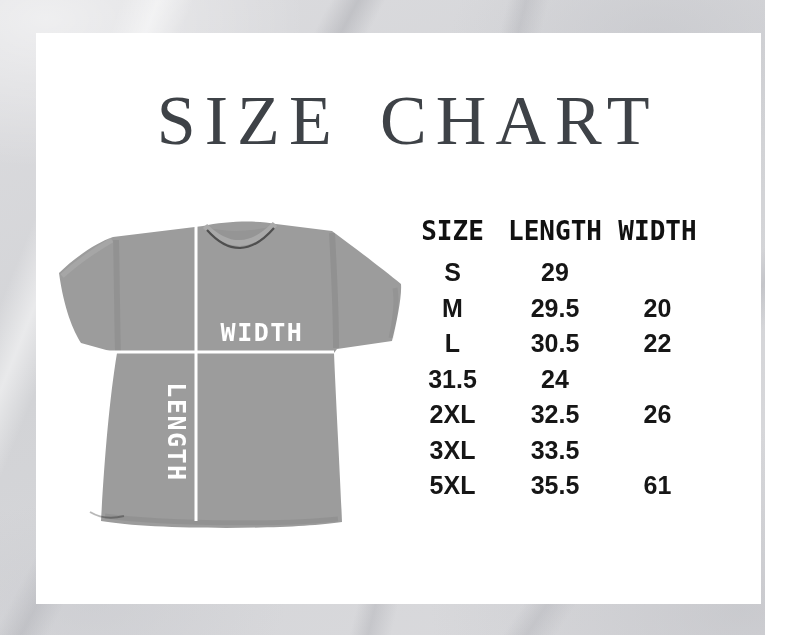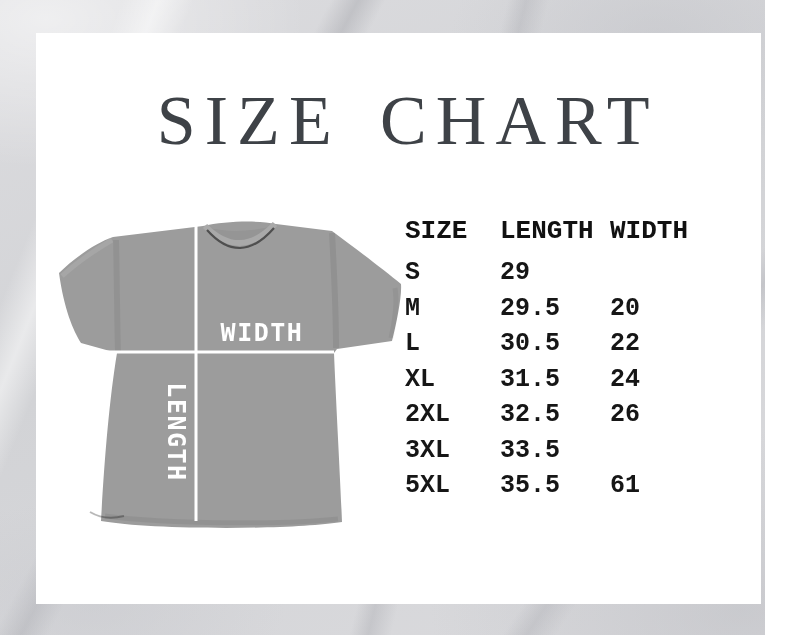--- a/index.html
+++ b/index.html
@@ -53,21 +53,21 @@
     color:#111111;
   }
   .size-table .rows{margin-top:4px;}
   .size-table .row{
     display:grid;grid-template-columns:95px 110px 95px;
     height:35.5px;align-items:center;
     font-family:"Liberation Sans", sans-serif;
     font-weight:600;font-size:25px;
     color:#161616;
   }
-  .cell{text-align:left;font-family:Liberation Mono, monospace;}
+  .cell{text-align:center;}
 </style>
 </head>
 <body>
 
 <div class="scene">
 
   <div class="card"></div>
 
   <div class="title">SIZE CHART</div>
 
@@ -125,21 +125,20 @@
         <div class="cell">M</div>
         <div class="cell">29.5</div>
         <div class="cell">20</div>
       </div>
       <div class="row">
         <div class="cell">L</div>
         <div class="cell">30.5</div>
         <div class="cell">22</div>
       </div>
       <div class="row">
-        <div class="cell">XL</div>
         <div class="cell">31.5</div>
         <div class="cell">24</div>
       </div>
       <div class="row">
         <div class="cell">2XL</div>
         <div class="cell">32.5</div>
         <div class="cell">26</div>
       </div>
       <div class="row">
         <div class="cell">3XL</div>

